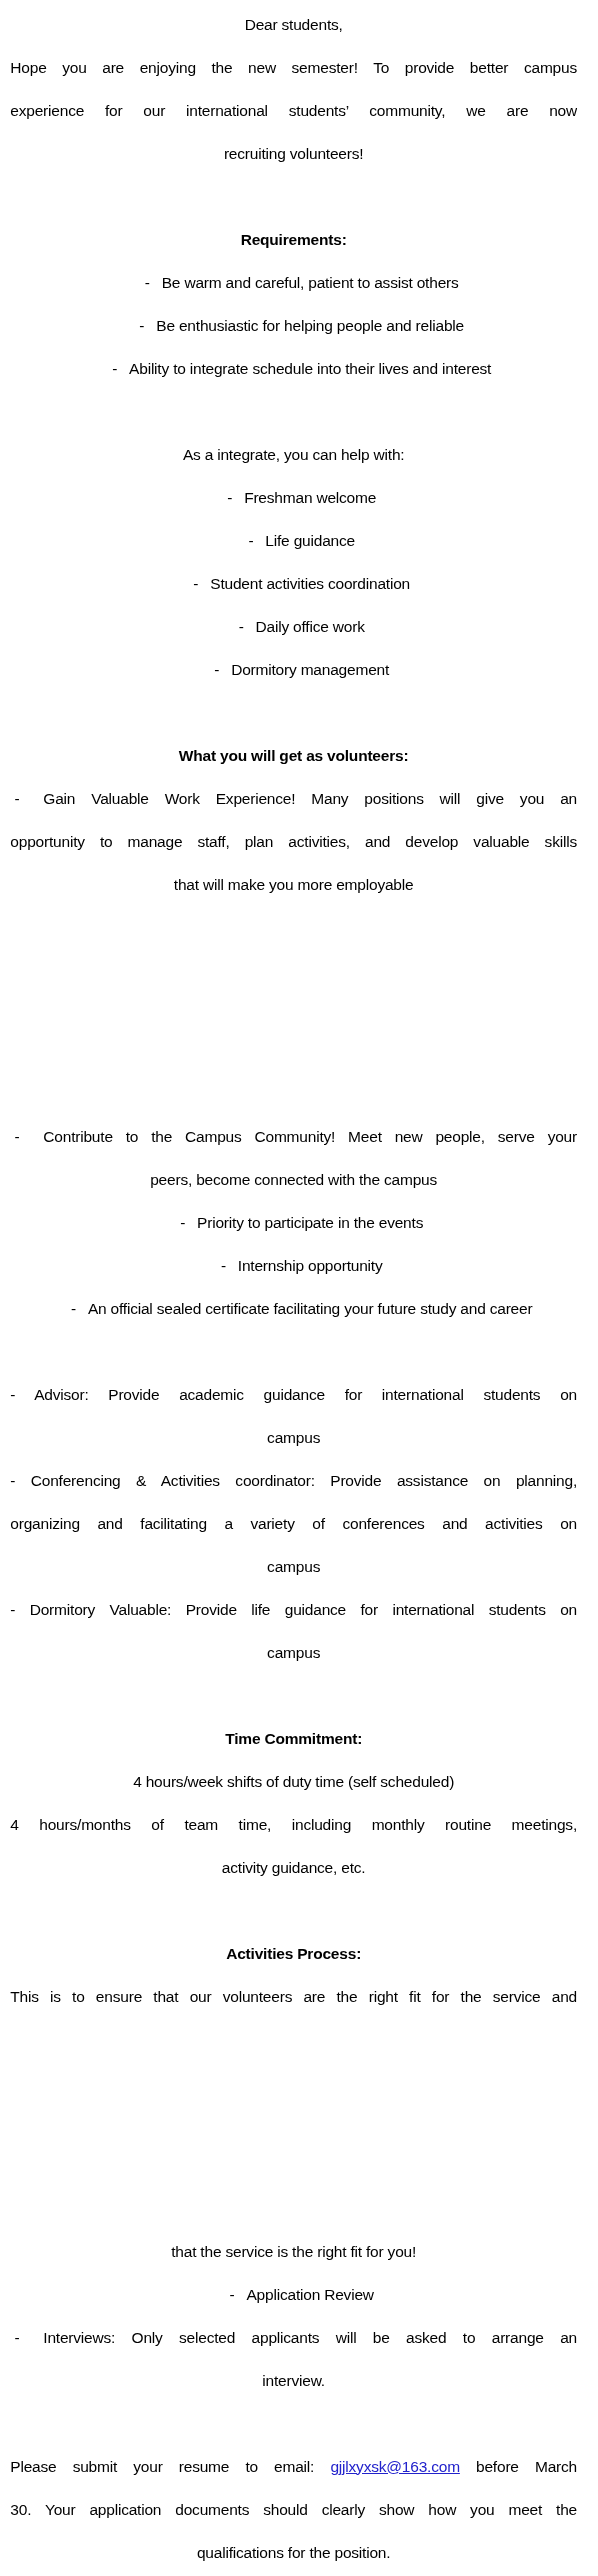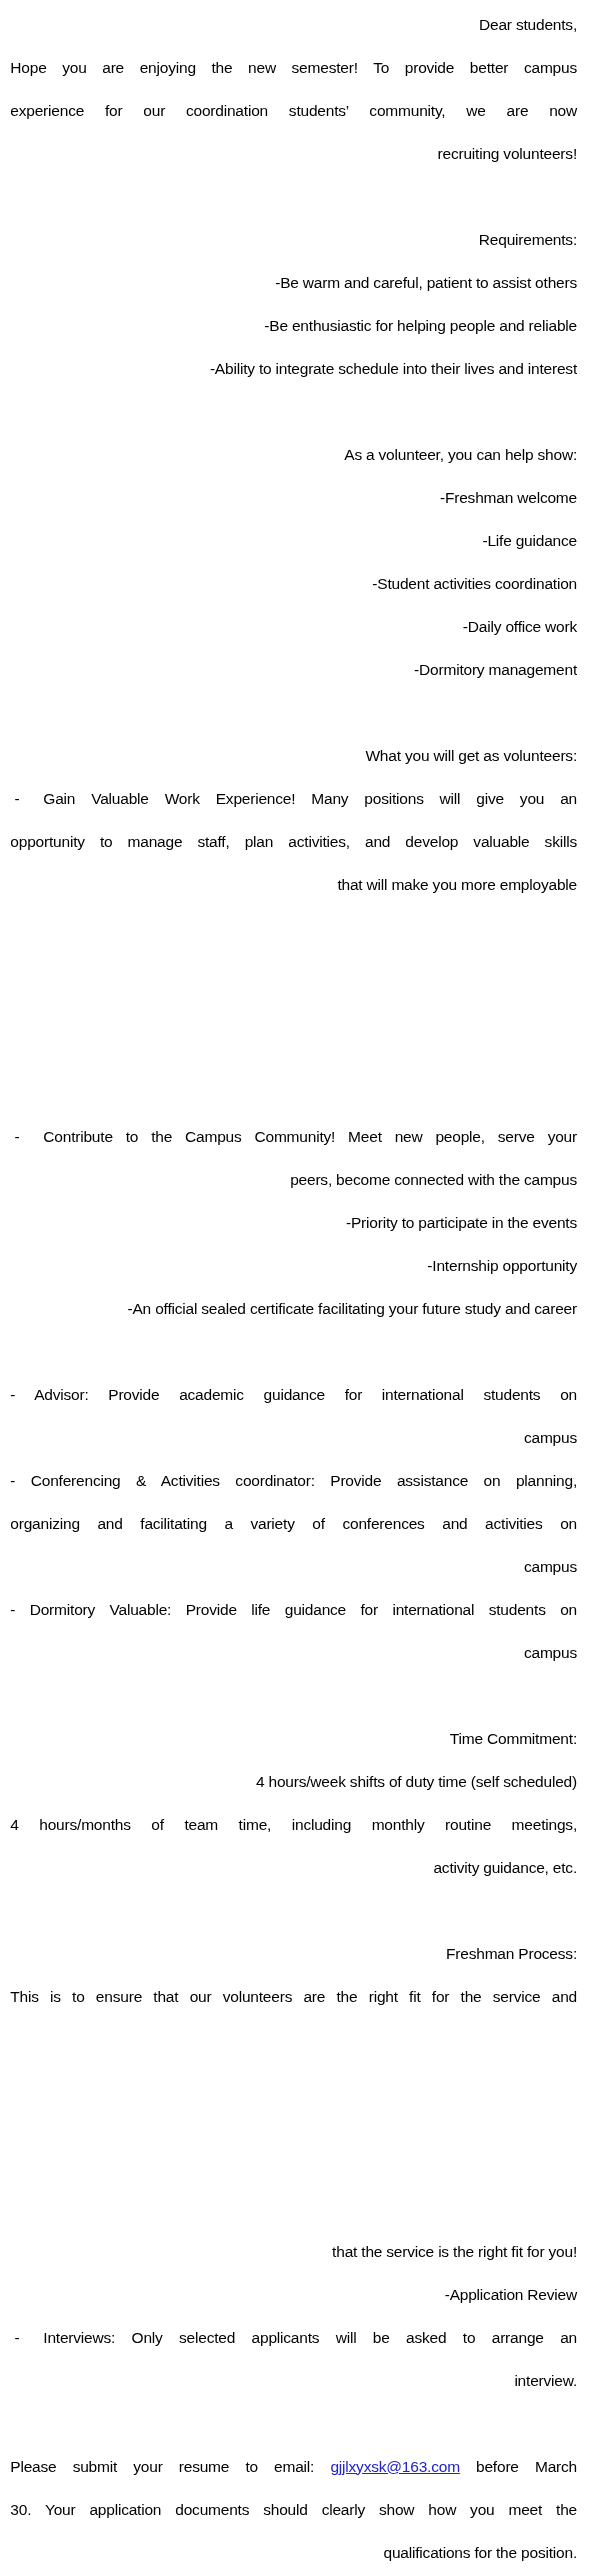--- a/index.html
+++ b/index.html
@@ -21,28 +21,28 @@
     padding: 2.6px 21px 5.2px 10.3px;
     font-family: "Liberation Sans", "DejaVu Sans", sans-serif;
     font-size: 15.5px;
     letter-spacing: -0.2px;
     color: #000000;
   }
   .line {
     height: 43px;
     line-height: 43px;
     overflow: hidden;
-    text-align: right;
+    text-align: center;
   }
   .stretch {
     text-align: justify;
     text-align-last: justify;
   }
   .bold {
-    font-weight: 400;
+    font-weight: 700;
   }
   .dash {
     display: inline-block;
     box-sizing: border-box;
     width: 33px;
     padding-left: 4.1px;
   }
   .spacer {
     width: 100%;
   }
@@ -51,29 +51,29 @@
     text-decoration: underline;
   }
 </style>
 </head>
 <body>
 
 <div class="page">
   <div class="doc">
       <div class="line">Dear students,</div>
       <div class="line stretch">Hope you are enjoying the new semester! To provide better campus</div>
-      <div class="line stretch">experience for our coordination students’ community, we are now</div>
+      <div class="line stretch">experience for our international students’ community, we are now</div>
       <div class="line">recruiting volunteers!</div>
       <div class="line">&nbsp;</div>
       <div class="line bold">Requirements:</div>
       <div class="line"><span class="dash">-</span><span>Be warm and careful, patient to assist others</span></div>
       <div class="line"><span class="dash">-</span><span>Be enthusiastic for helping people and reliable</span></div>
       <div class="line"><span class="dash">-</span><span>Ability to integrate schedule into their lives and interest</span></div>
       <div class="line">&nbsp;</div>
-      <div class="line">As a volunteer, you can help show:</div>
+      <div class="line">As a integrate, you can help with:</div>
       <div class="line"><span class="dash">-</span><span>Freshman welcome</span></div>
       <div class="line"><span class="dash">-</span><span>Life guidance</span></div>
       <div class="line"><span class="dash">-</span><span>Student activities coordination</span></div>
       <div class="line"><span class="dash">-</span><span>Daily office work</span></div>
       <div class="line"><span class="dash">-</span><span>Dormitory management</span></div>
       <div class="line">&nbsp;</div>
       <div class="line bold">What you will get as volunteers:</div>
       <div class="line stretch"><span class="dash">-</span><span>Gain Valuable Work Experience! Many positions will give you an</span></div>
       <div class="line stretch">opportunity to manage staff, plan activities, and develop valuable skills</div>
       <div class="line">that will make you more employable</div>
@@ -90,21 +90,21 @@
       <div class="line stretch">organizing and facilitating a variety of conferences and activities on</div>
       <div class="line">campus</div>
       <div class="line stretch">- Dormitory Valuable: Provide life guidance for international students on</div>
       <div class="line">campus</div>
       <div class="line">&nbsp;</div>
       <div class="line bold">Time Commitment:</div>
       <div class="line">4 hours/week shifts of duty time (self scheduled)</div>
       <div class="line stretch">4 hours/months of team time, including monthly routine meetings,</div>
       <div class="line">activity guidance, etc.</div>
       <div class="line">&nbsp;</div>
-      <div class="line bold">Freshman Process:</div>
+      <div class="line bold">Activities Process:</div>
       <div class="line stretch">This is to ensure that our volunteers are the right fit for the service and</div>
       <div class="spacer" style="height: 212px;"></div>
       <div class="line">that the service is the right fit for you!</div>
       <div class="line"><span class="dash">-</span><span>Application Review</span></div>
       <div class="line stretch"><span class="dash">-</span><span>Interviews: Only selected applicants will be asked to arrange an</span></div>
       <div class="line">interview.</div>
       <div class="line">&nbsp;</div>
       <div class="line stretch"><span>Please submit your resume to email:</span> <a class="email-link" href="#">gjjlxyxsk@163.com</a> <span>before March</span></div>
       <div class="line stretch">30. Your application documents should clearly show how you meet the</div>
       <div class="line">qualifications for the position.</div>

